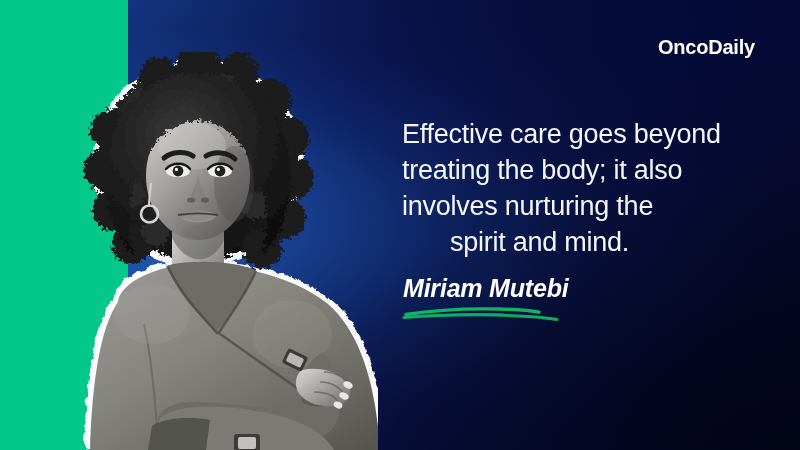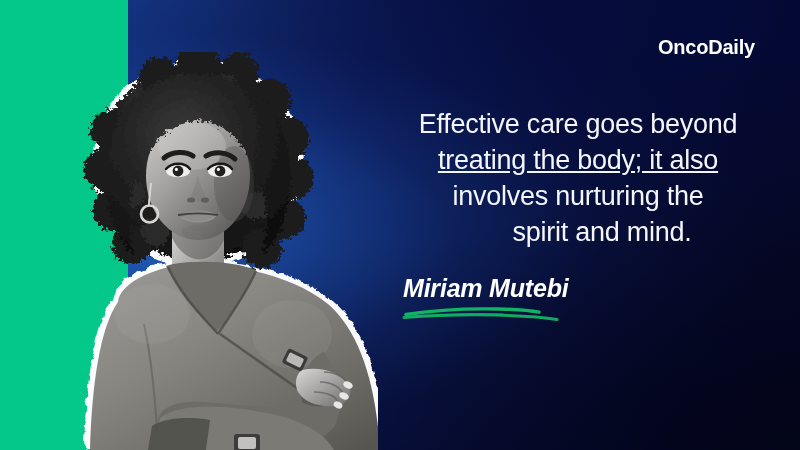--- a/index.html
+++ b/index.html
@@ -90,23 +90,22 @@
     font-weight: bold;
     letter-spacing: -0.2px;
     line-height: 1;
     white-space: nowrap;
   }
 
   
   .quote-block {
     position: absolute;
     left: 402px;
-    top: 106px;
+    top: 116px;
     width: 352px;
-    text-align: center;
   }
   .quote-line {
     color: #f4f6fb;
     font-size: 27px;
     line-height: 36px;
     font-weight: 400;
     letter-spacing: -0.25px;
     white-space: nowrap;
   }
 
@@ -343,21 +342,21 @@
         </g>
 
       </g>
     </svg>
   </div>
 
   <div class="logo" style="color: rgb(255, 255, 255);">OncoDaily</div>
 
   <div class="quote-block">
     <div class="quote-line" style="color: rgb(244, 246, 251);">Effective care goes beyond</div>
-    <div class="quote-line" style="color: rgb(244, 246, 251); text-decoration: underline;">treating the body; it also</div>
+    <div class="quote-line" style="color: rgb(244, 246, 251);">treating the body; it also</div>
     <div class="quote-line" style="color: rgb(244, 246, 251);">involves nurturing the</div>
     <div class="quote-line" style="color: rgb(244, 246, 251); margin-left: 48px;">spirit and mind.</div>
   </div>
 
   <div class="attrib">
     <div class="attrib-name" style="color: rgb(255, 255, 255); font-style: italic;">Miriam Mutebi</div>
   </div>
 
   <div class="underline">
     <svg viewBox="0 0 180 24" xmlns="http://www.w3.org/2000/svg" aria-hidden="true">

